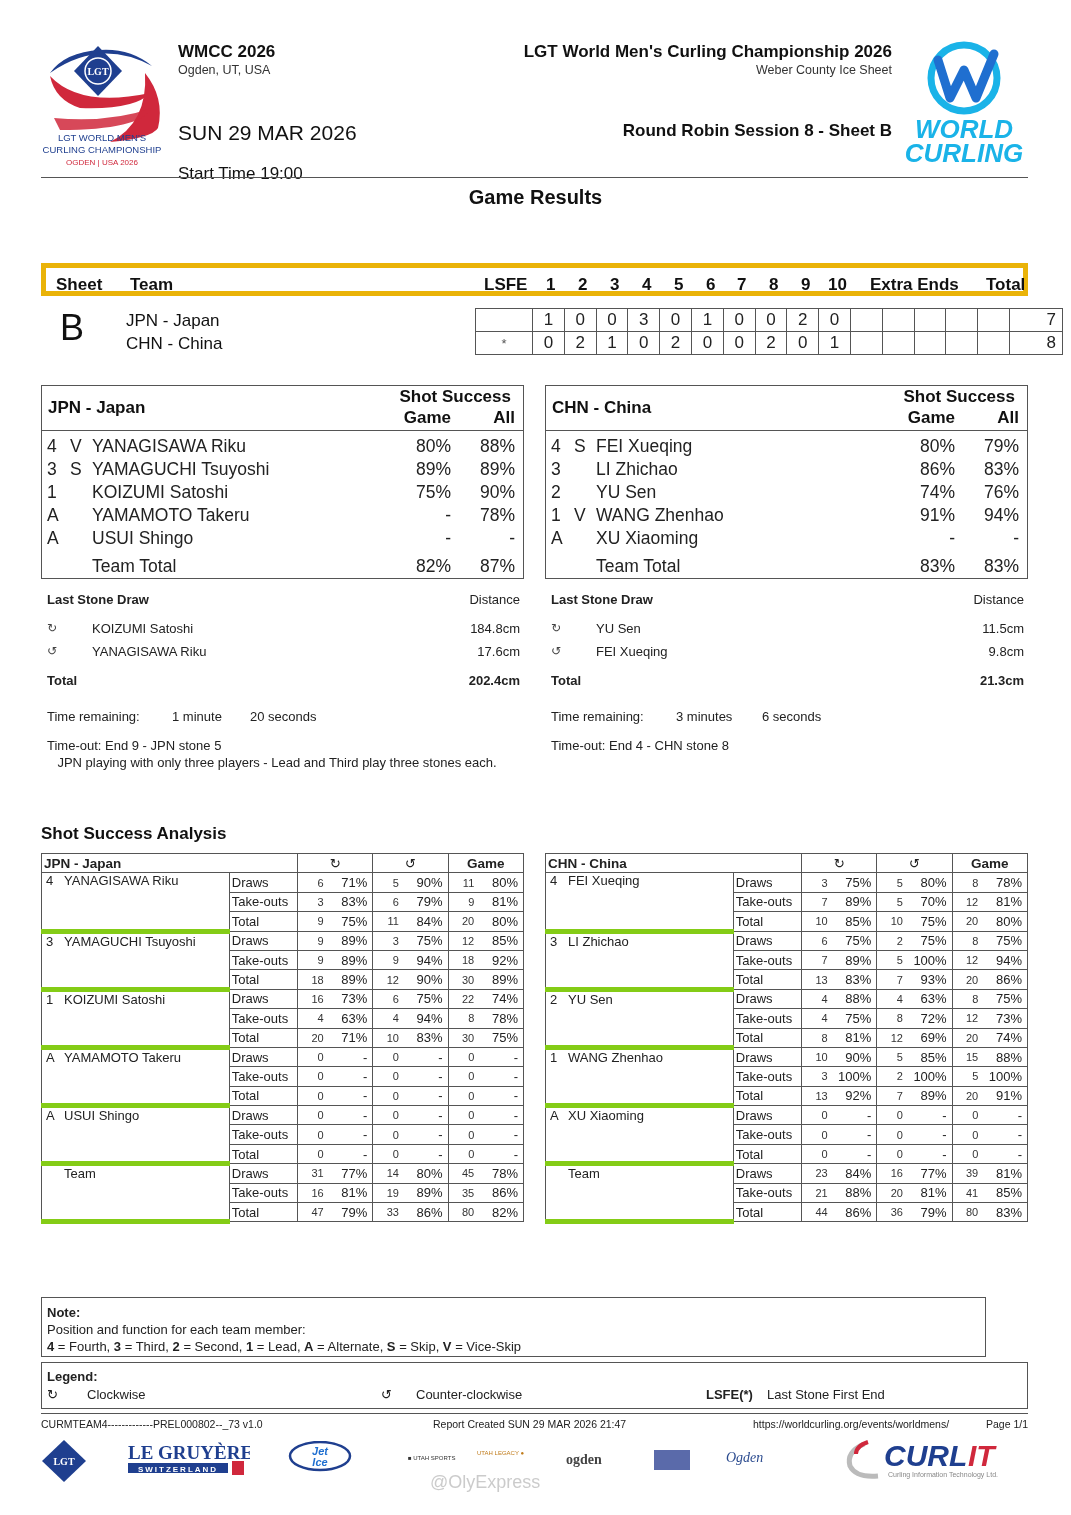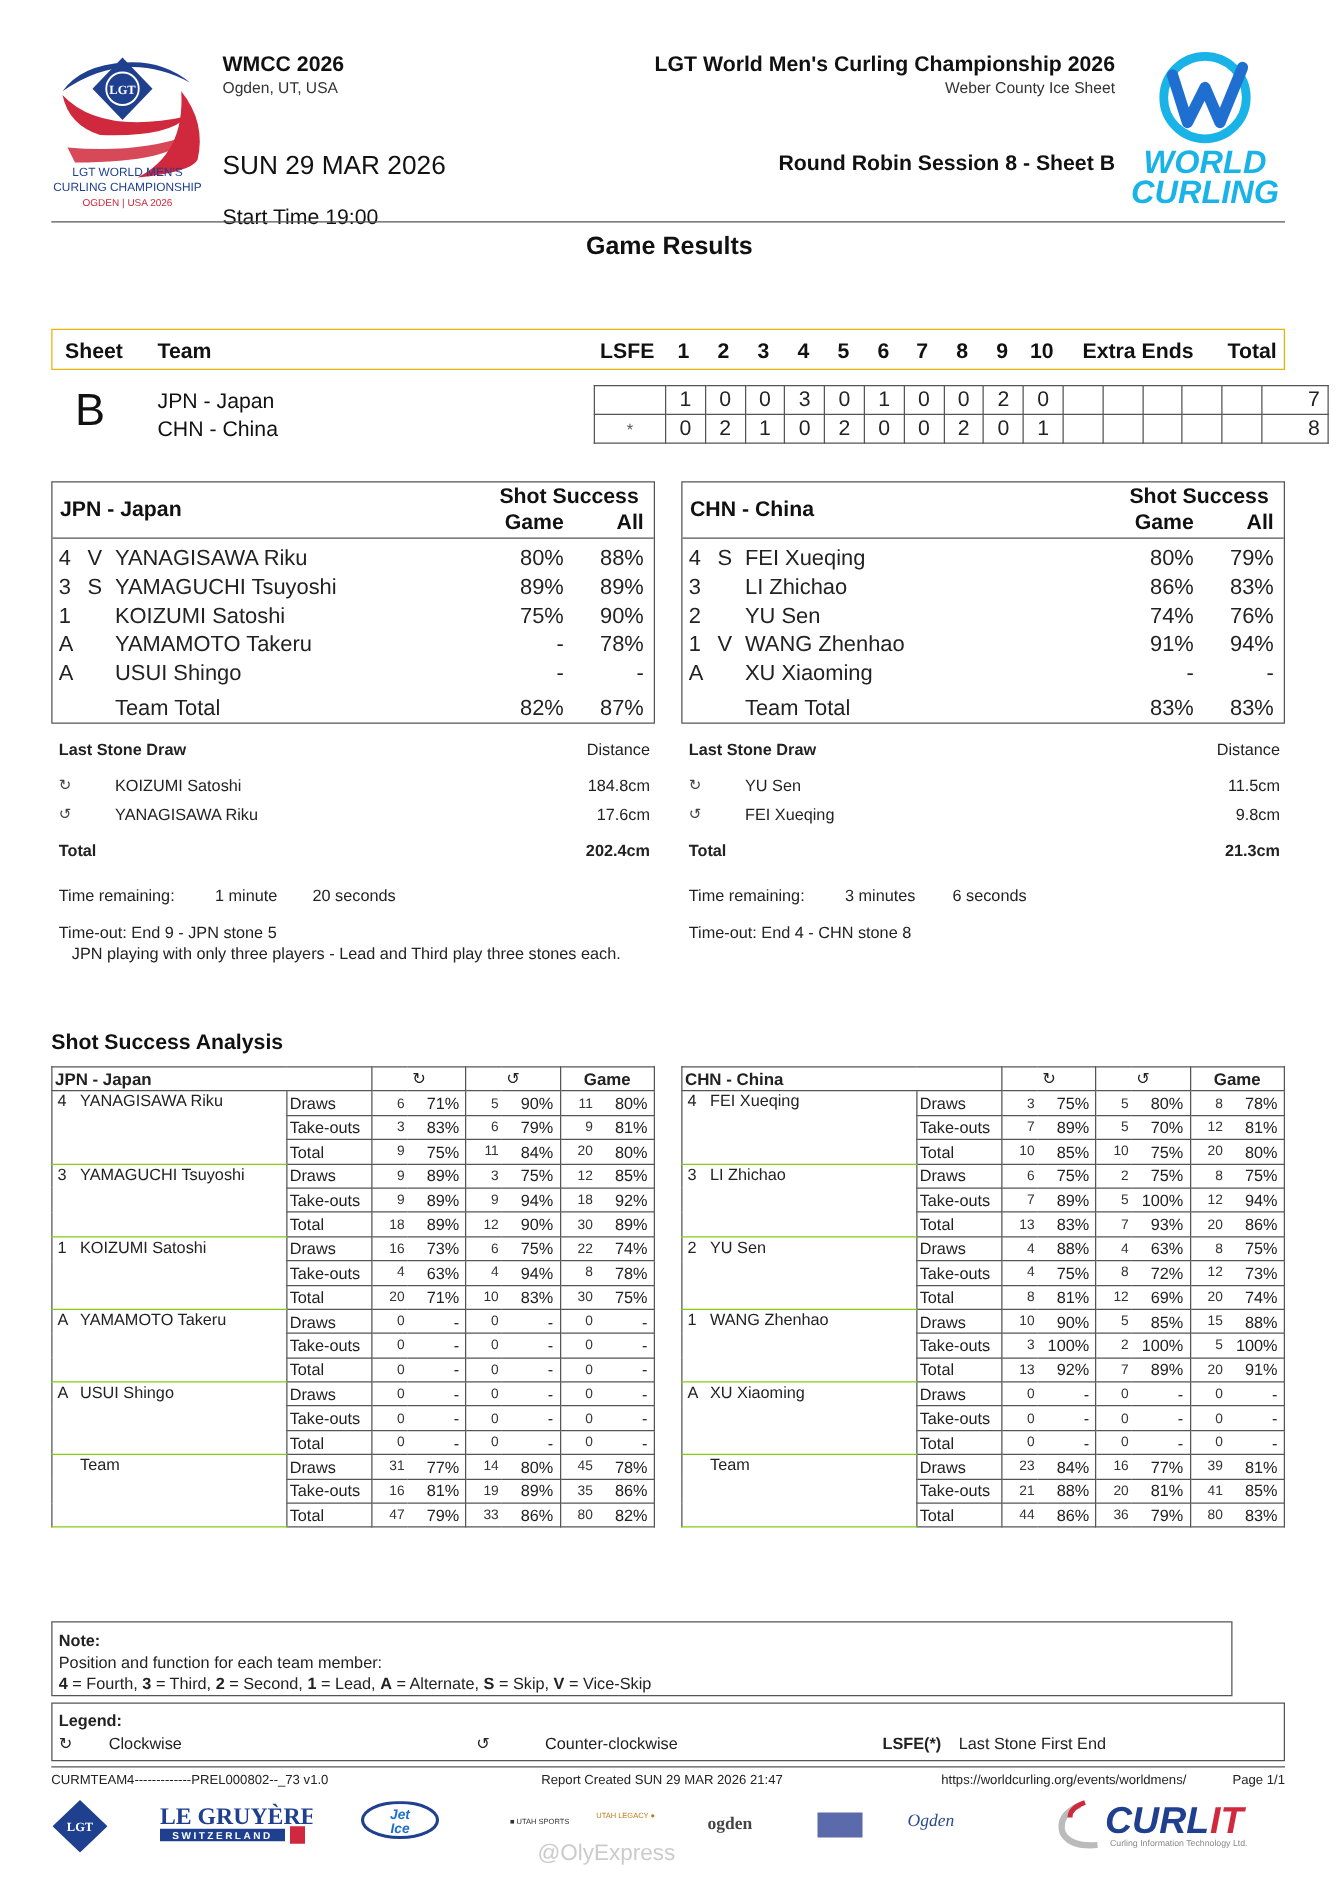--- a/index.html
+++ b/index.html
@@ -16,21 +16,21 @@
   .hdr-right-sub { right: 179px; top: 63px; font-size: 12.5px; color: #333; text-align: right; }
   .hdr-session { right: 179px; top: 121px; font-size: 17px; font-weight: bold; text-align: right; }
   .hr { left: 41px; width: 987px; height: 1px; background: #555; }
 
   .logo-wmcc { left: 40px; top: 38px; width: 125px; height: 130px; }
   .logo-wc { left: 898px; top: 40px; width: 132px; height: 125px; }
 
   .page-title { left: 0; width: 1071px; top: 186px; text-align: center; font-size: 20px; font-weight: bold; }
 
   
-  .score-hdr { left: 41px; top: 263px; width: 987px; height: 33px; border: 1px solid #eab308; font-weight: bold; font-size: 17px; }
+  .score-hdr { left: 41px; top: 263px; width: 987px; height: 33px; border: 5px solid #eab308; font-weight: bold; font-size: 17px; }
   .score-hdr span { position: absolute; top: 7px; }
   .sheet-letter { left: 60px; top: 307px; font-size: 36px; }
   .team-name-l { left: 126px; font-size: 17px; }
 
   table.linescore { position: absolute; left: 475px; top: 308px; border-collapse: collapse; }
   table.linescore td { border: 1px solid #555; height: 23px; font-size: 17px; text-align: center; color: #222; }
   table.linescore td.lsfe { width: 57px; font-size: 13px; color: #555; }
   table.linescore td.end { width: 31.8px; }
   table.linescore td.total { width: 53px; text-align: right; padding-right: 6px; }
 
@@ -56,21 +56,21 @@
   .lsd .nm { position: absolute; left: 51px; }
   .lsd .r { position: absolute; right: 4px; }
   .lsd .b { font-weight: bold; }
   .info { position: absolute; font-size: 13px; color: #222; }
 
   .section-title { left: 41px; top: 824px; font-size: 17px; font-weight: bold; }
 
   
   table.ana { position: absolute; top: 853px; border-collapse: collapse; font-size: 13px; color: #222; }
   table.ana td { border: 1px solid #555; height: 19.4px; padding: 0 2px; white-space: nowrap; }
-  table.ana td.player { border-bottom: 1px solid #84cc16; vertical-align: top; padding-left: 4px; }
+  table.ana td.player { border-bottom: 5px solid #84cc16; vertical-align: top; padding-left: 4px; }
   table.ana .hd { font-weight: bold; font-size: 13.5px; }
   table.ana .cnt { font-size: 11px; color: #333; text-align: right; border-right: none; width: 28px; }
   table.ana .pct { text-align: right; border-left: none; width: 47px; padding-right: 5px; }
   table.ana .cat { width: 68px; padding-left: 2px; }
   table.ana .center { text-align: center; }
 
   
   .notebox { left: 41px; top: 1297px; width: 945px; height: 60px; border: 1px solid #555; padding: 6px 5px; font-size: 13px; color: #222; line-height: 17px; }
   .legbox { left: 41px; top: 1362px; width: 987px; height: 47px; border: 1px solid #555; padding: 5px 5px; font-size: 13px; color: #222; line-height: 18px; }
   .footer { top: 1418px; font-size: 10.5px; color: #222; }
@@ -695,21 +695,21 @@
     <b>4</b><span> = Fourth, </span><b>3</b><span> = Third, </span><b>2</b><span> = Second, </span><b>1</b><span> = Lead, </span><b>A</b><span> = Alternate, </span><b>S</b><span> = Skip, </span><b>V</b><span> = Vice-Skip</span>
   </div>
 </div>
 
 <div class="abs legbox">
   <div style="font-weight:bold;">Legend:</div>
   <div style="position:relative; height:18px;">
     <span style="position:absolute; left:0;">↻</span>
     <span style="position:absolute; left:40px;">Clockwise</span>
     <span style="position:absolute; left:334px;">↺</span>
-    <span style="position:absolute; left:369px;margin-left:20px;">Counter-clockwise</span>
+    <span style="position:absolute; left:369px;">Counter-clockwise</span>
     <span style="position:absolute; left:659px; font-weight:bold;">LSFE(*)</span>
     <span style="position:absolute; left:720px;">Last Stone First End</span>
   </div>
 </div>
 
 <div class="abs hr" style="top:1413px;"></div>
 <div class="abs footer" style="left:41px;">CURMTEAM4-------------PREL000802--_73 v1.0</div>
 <div class="abs footer" style="left:433px;">Report Created  SUN 29 MAR 2026 21:47</div>
 <div class="abs footer" style="left:753px;">https://worldcurling.org/events/worldmens/</div>
 <div class="abs footer" style="left:986px;">Page 1/1</div>

